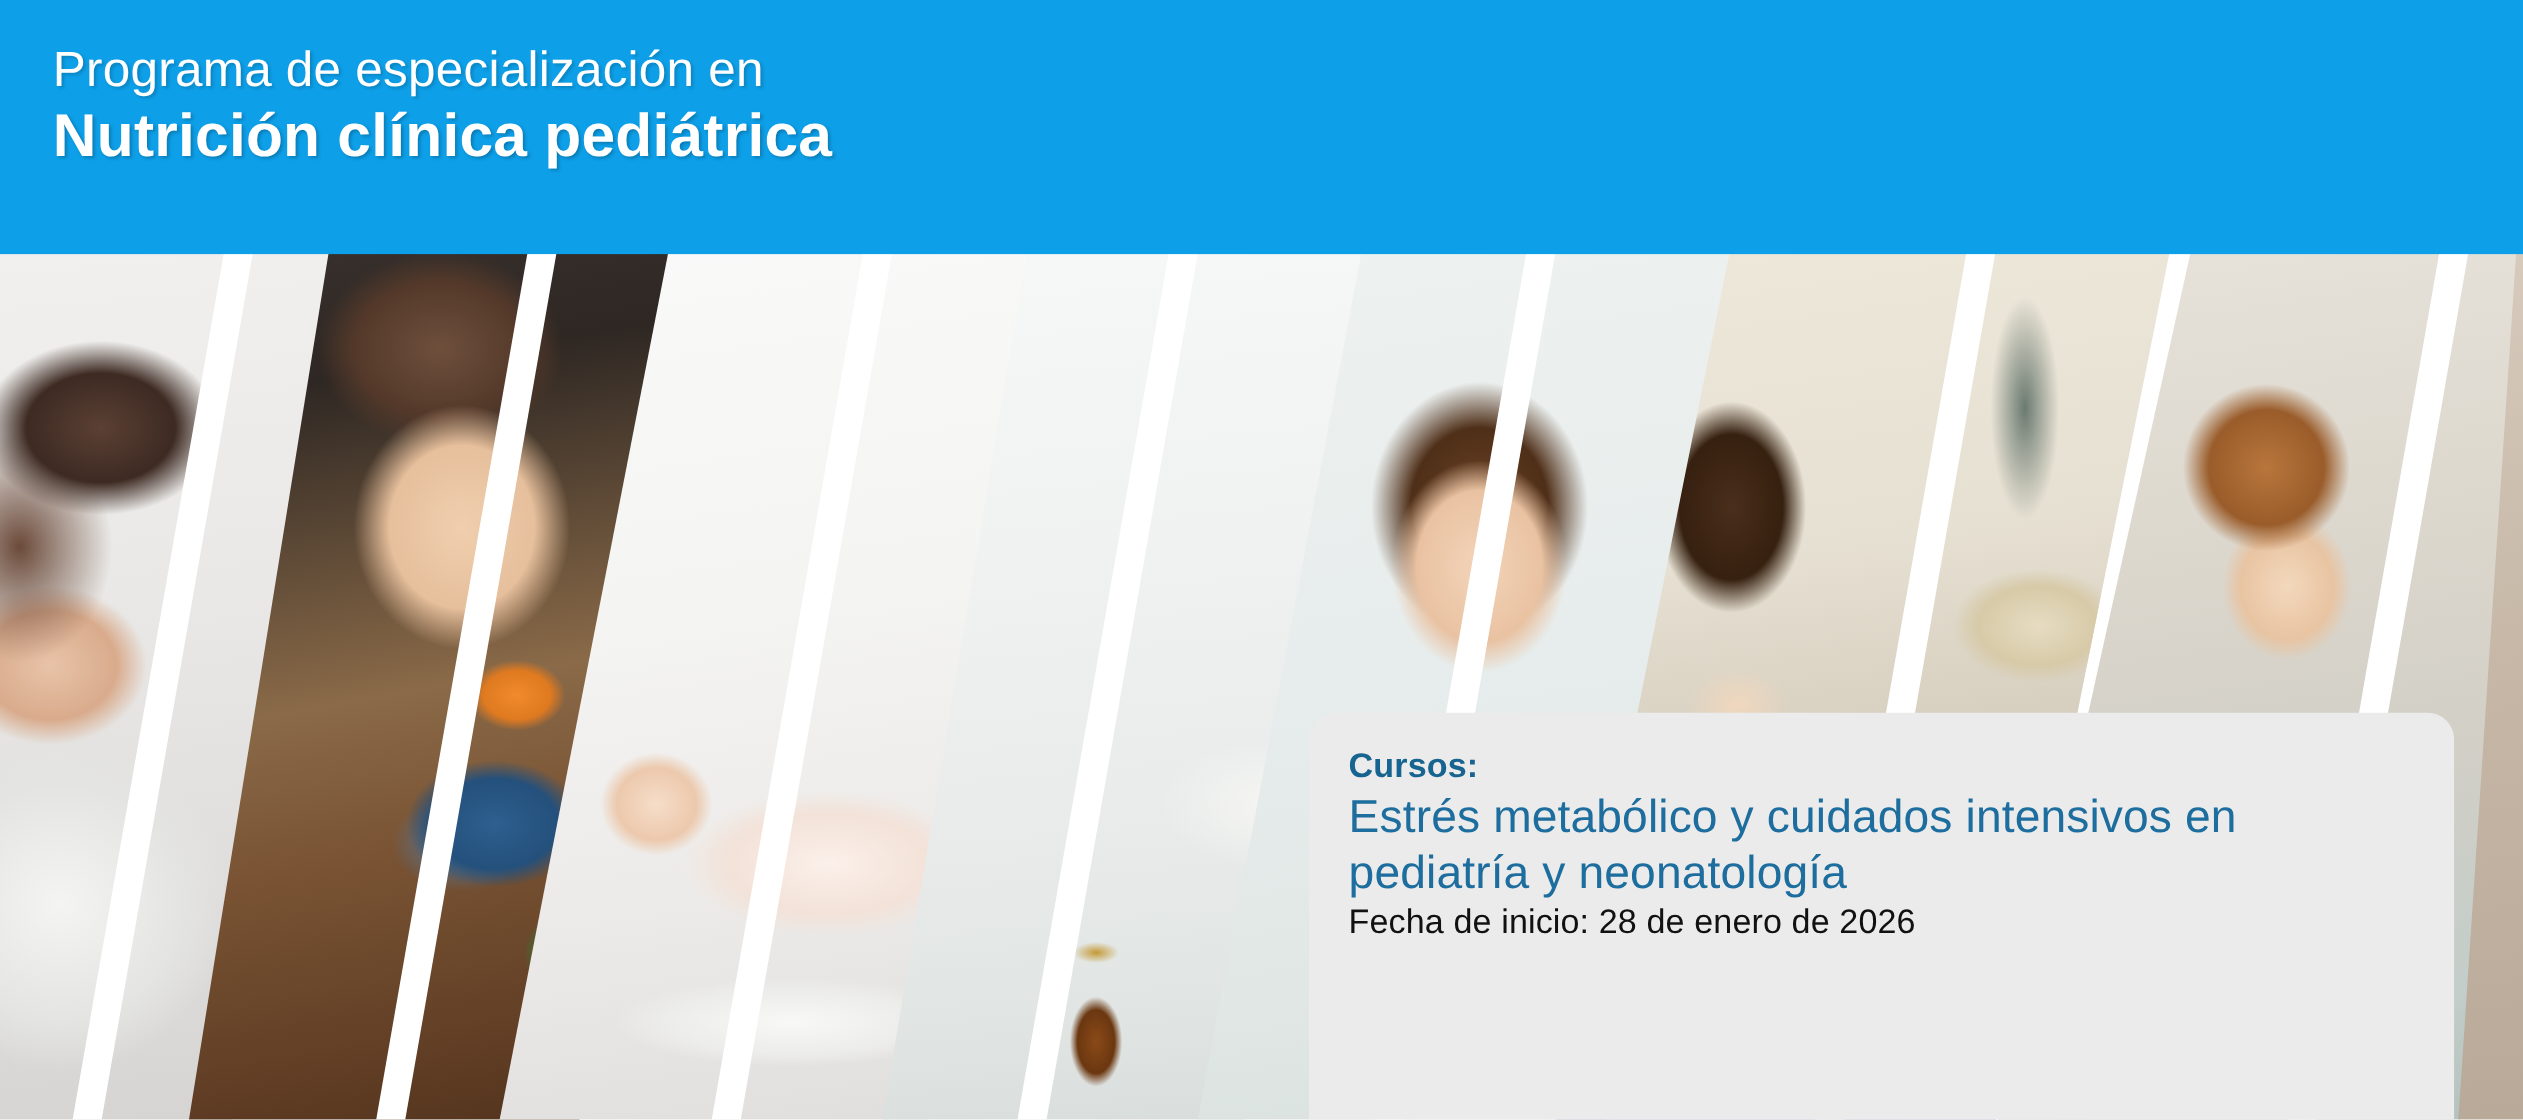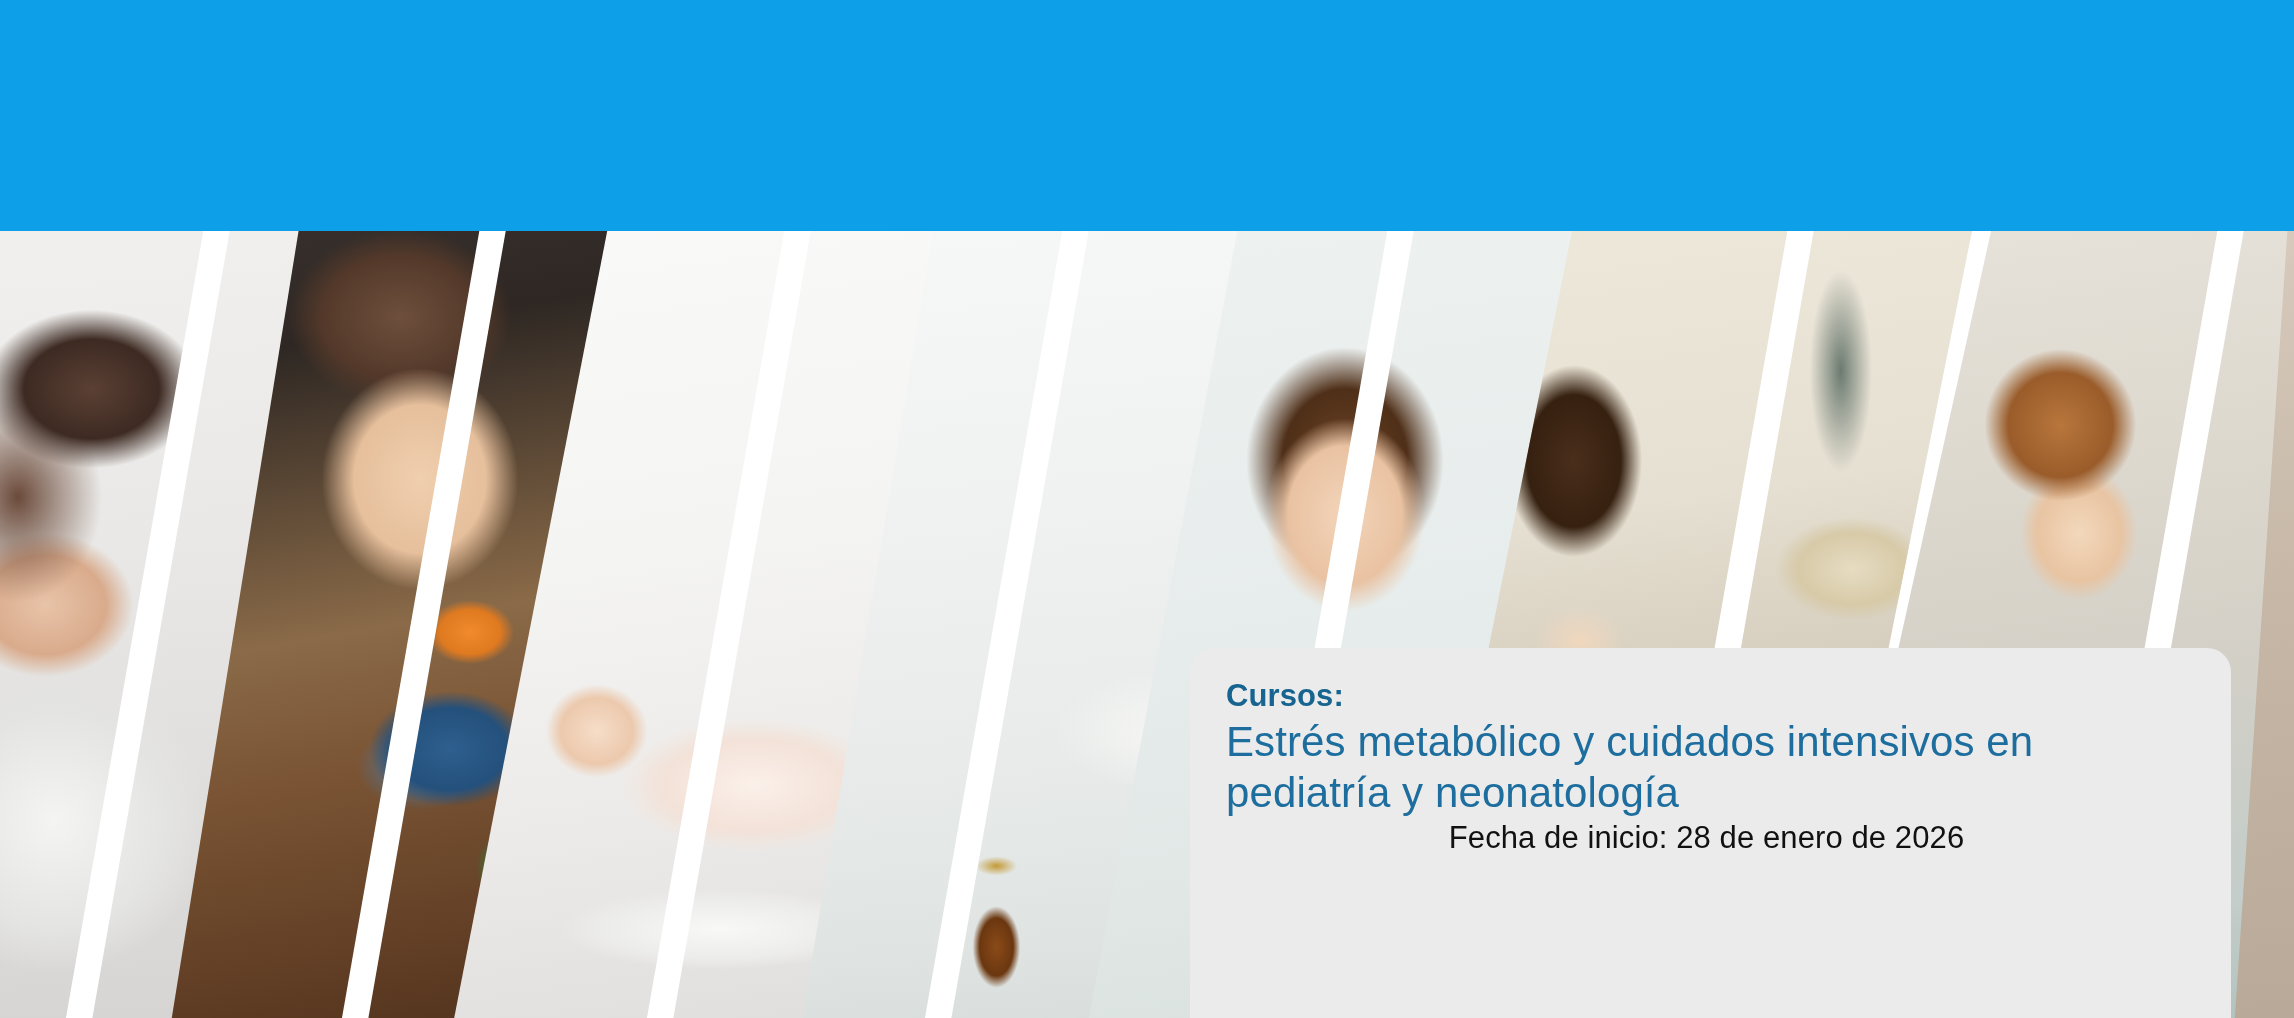--- a/index.html
+++ b/index.html
@@ -242,34 +242,36 @@
     letter-spacing: 0.1px;
     max-width: 830px;
   }
 
   .course-date {
     font-size: 31px;
     font-weight: 400;
     color: #111111;
     line-height: 1.26;
     letter-spacing: 0.1px;
-    text-align: center;
+    text-align: left;
     padding-right: 4px;
   }
 
   .course-block-2 { margin-top: 58px; }
   .course-block-2 .course-title { margin-bottom: 2px; }
 </style>
 </head>
 <body>
 
 <div class="banner">
 
   <div class="header-bar">
     <div class="header-inner">
+      <div class="header-line1">Programa de especialización en</div>
+      <div class="header-line2">Nutrición clínica pediátrica</div>
     </div>
   </div>
 
   <div class="photo-strip">
 
     <div class="panel p1">
       <div class="panel-art"></div>
     </div>
 
     <div class="panel p2">

